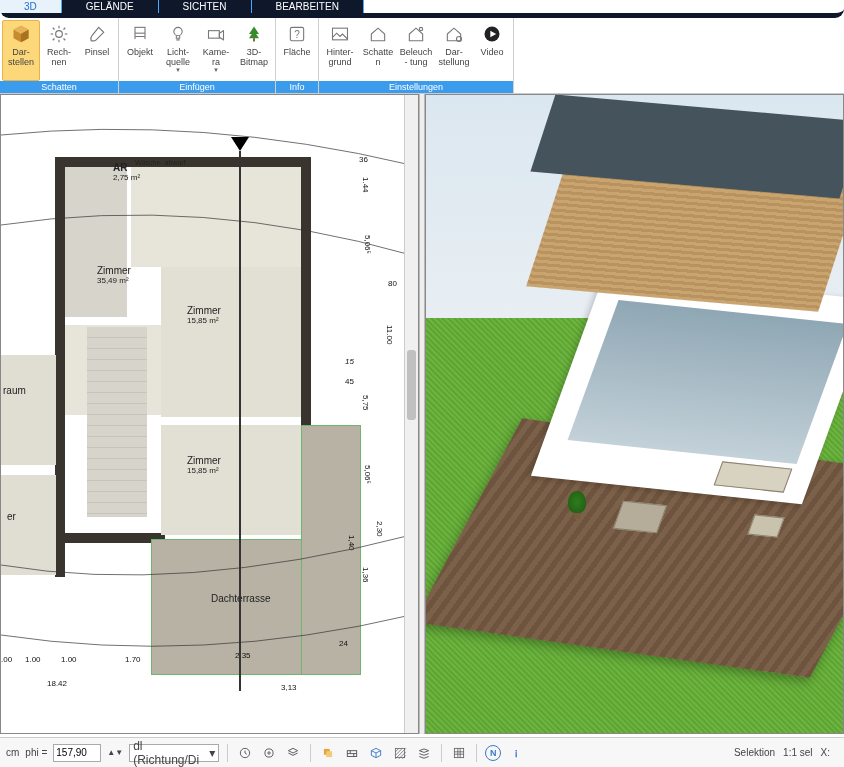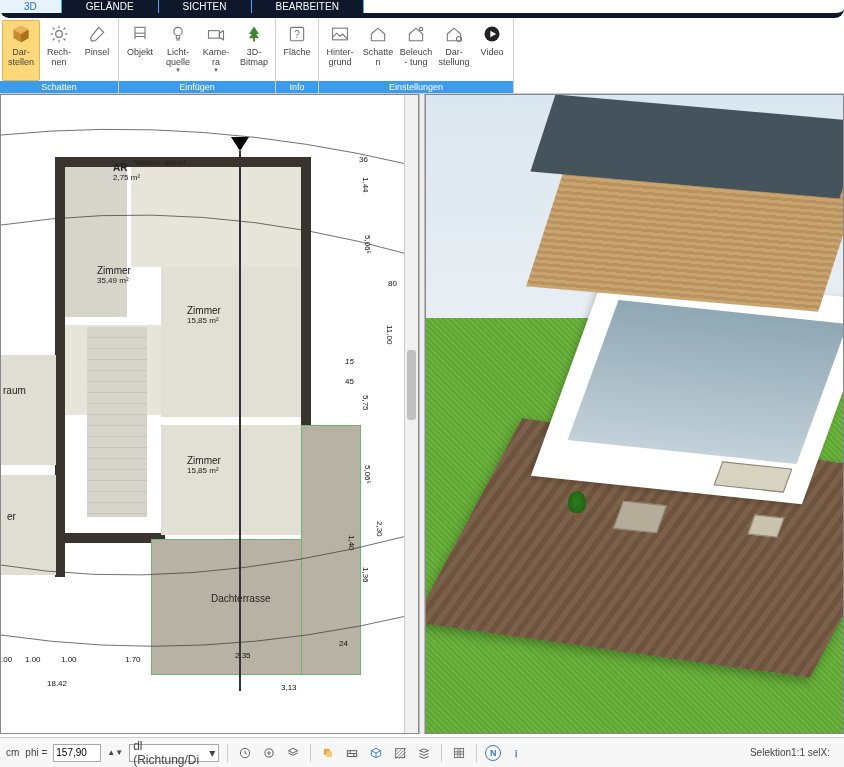--- a/index.html
+++ b/index.html
@@ -63,21 +63,21 @@
 .plant::after{content:"";position:absolute;left:0;top:0;width:18px;height:22px;background:radial-gradient(#2e7d1e,#1e5a12);border-radius:50% 50% 40% 40%;}
 
 
 .status { position: absolute; left: 0; right: 0; bottom: 0; height: 30px; background: #f7f7f7; border-top: 1px solid #ccc; display: flex; align-items: center; padding: 0 6px; font-size: 10px; color: #444; gap: 6px; }
 .status .sinput { width: 48px; height: 18px; border: 1px solid #aaa; font-size: 10px; padding: 0 2px; background:#fff;}
 .status .dd { width: 90px; height: 18px; border: 1px solid #aaa; font-size: 12px; background:#fff; display:flex; align-items:center; padding:0 3px; justify-content:space-between;}
 .status .sico { width: 18px; height: 18px; display:flex; align-items:center; justify-content:center; color:#555; cursor:pointer; border:1px solid transparent; border-radius:2px;}
 .status .sico svg { width:14px; height:14px; }
 .status .sep { width:1px; height:18px; background:#ccc; margin:0 2px;}
 .status .grow { flex:1; }
-.status .right { margin-left: auto; display:flex; gap:0; padding-right:8px;}
+.status .right { margin-left: auto; display:flex; gap:8px; padding-right:8px;}
 </style>
 </head>
 <body>
 
 <div class="tabs">
   <div class="tab active">3D</div>
   <div class="tab">GELÄNDE</div>
   <div class="tab">SICHTEN</div>
   <div class="tab">BEARBEITEN</div>
 </div>

